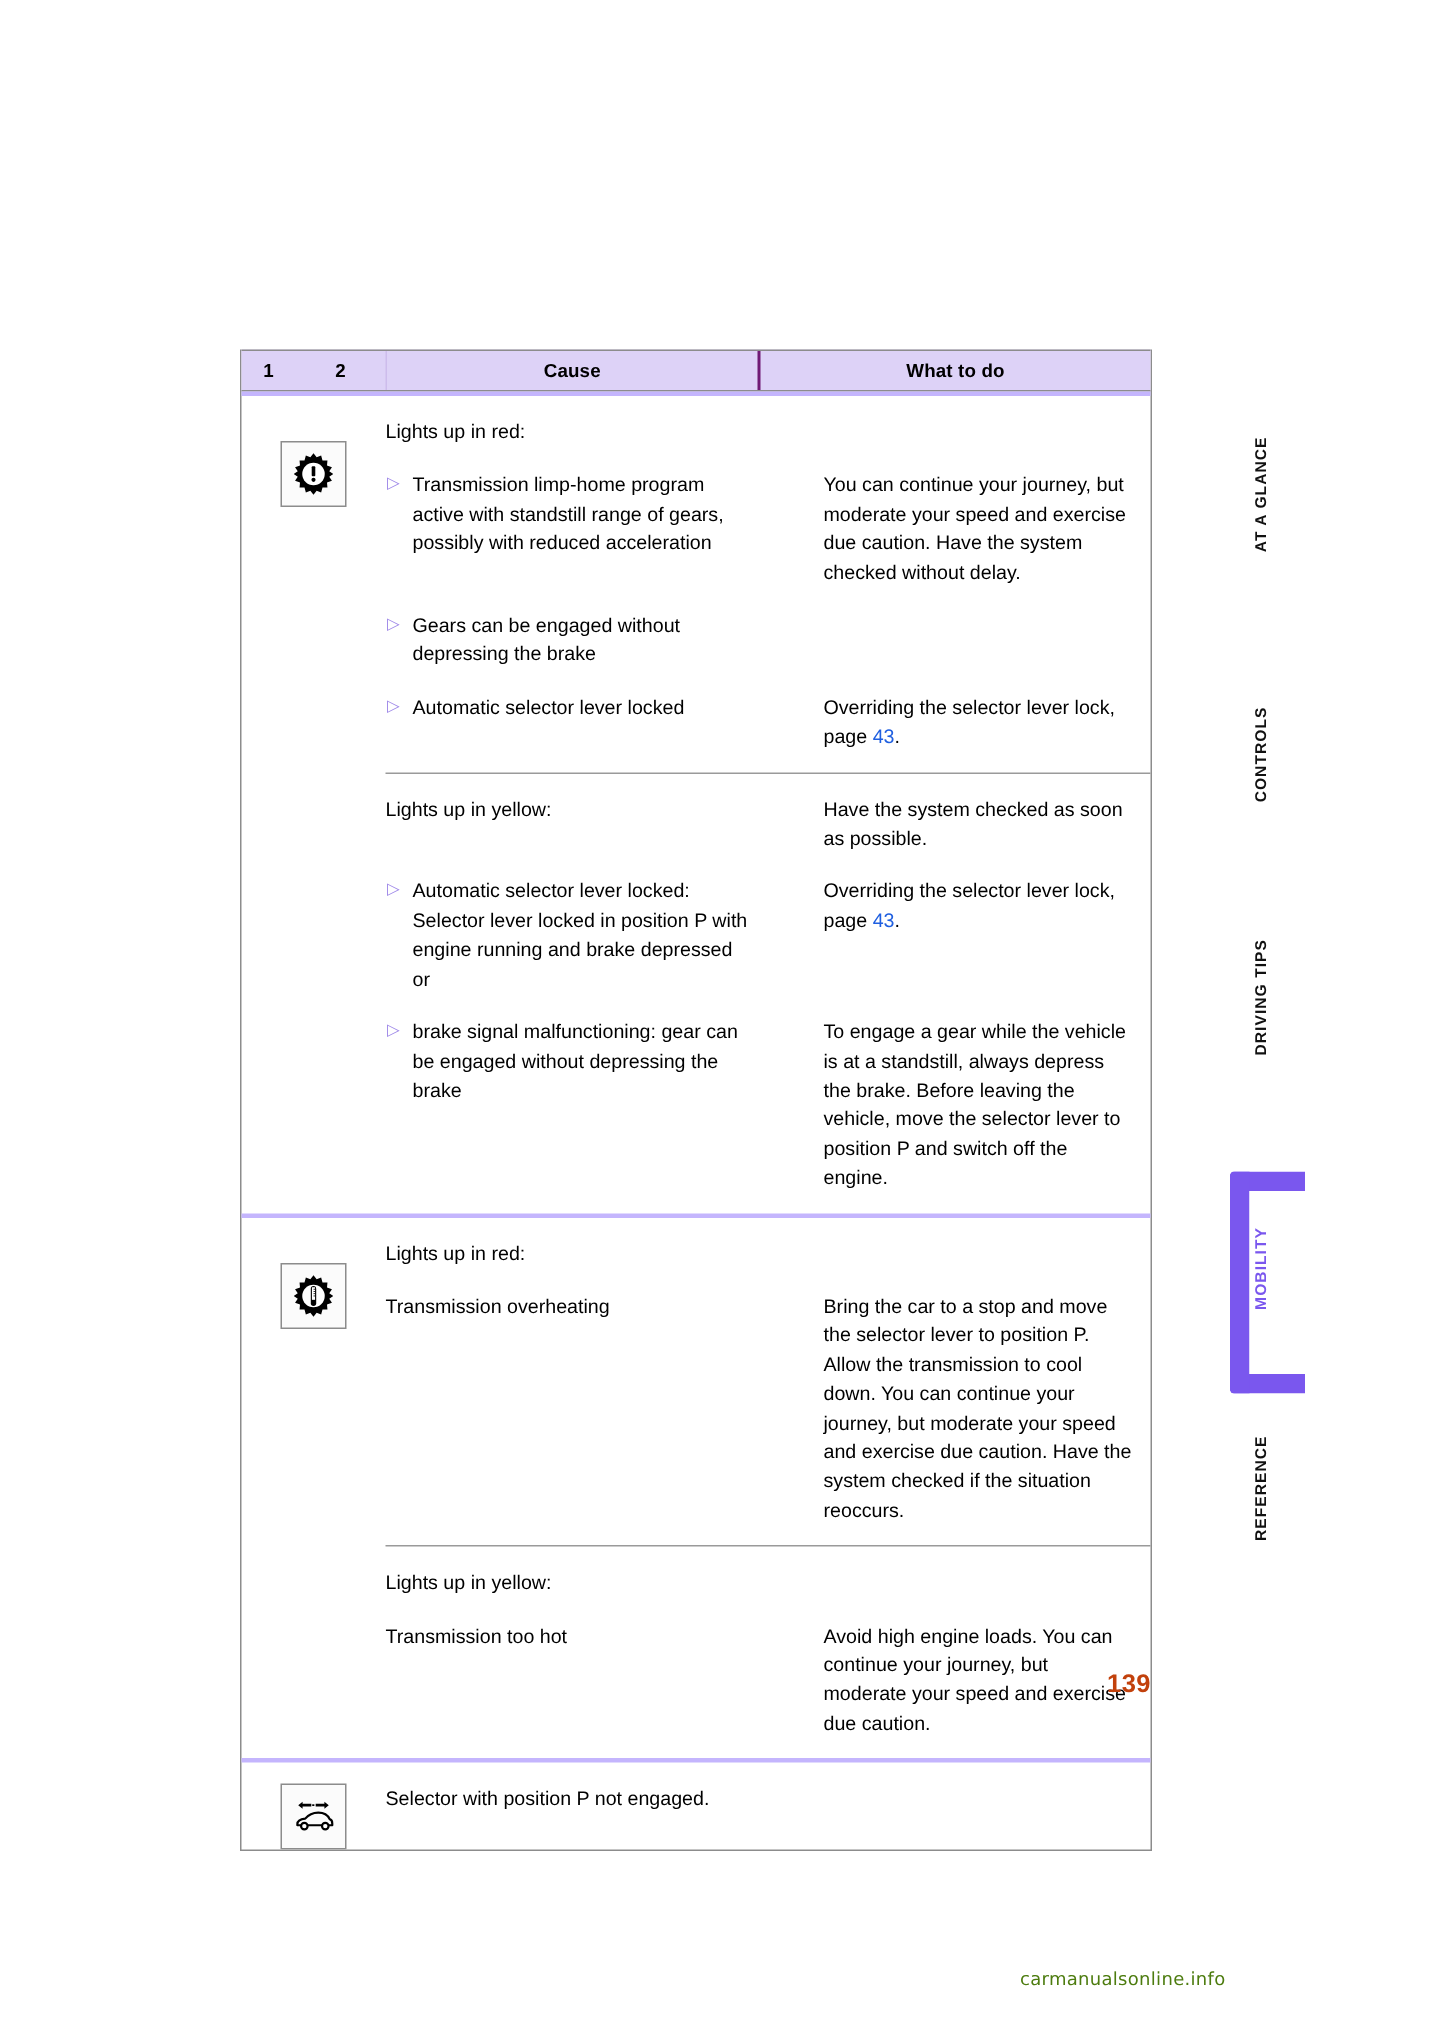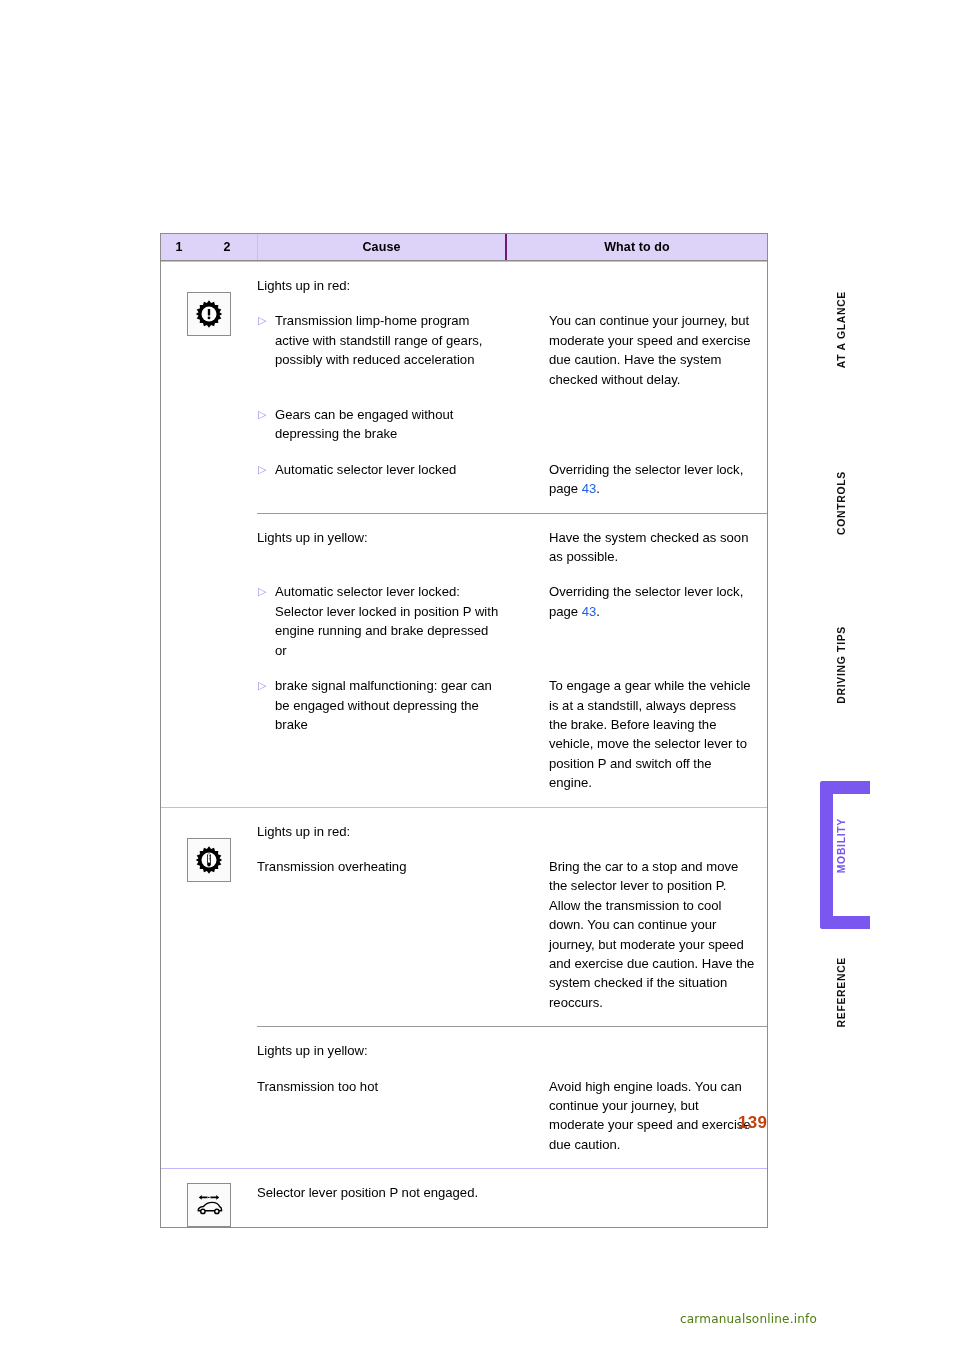--- a/index.html
+++ b/index.html
@@ -42,21 +42,21 @@
     letter-spacing: 0.1px;
   }
   .th.c1 { width: 36px; justify-content: center; }
   .th.c2 { width: 60px; justify-content: center; }
   .th.c3 { width: 248px; justify-content: center; border-left: 1px solid #cdbcec; }
   .th.c4 { flex: 1; justify-content: center; border-left: 2px solid #701a75; }
 
   
   .section {
     display: flex;
-    border-top: 1px solid #c4b5fd;
+    border-top: 3px solid #c4b5fd;
   }
   .section:first-of-type { border-top: none; }
 
   .icon-cell {
     width: 96px;
     flex: 0 0 96px;
     padding-top: 30px;
     display: flex;
     justify-content: center;
     align-items: flex-start;
@@ -362,21 +362,21 @@
             <rect x="52" y="22" width="5" height="4"></rect>
           </g>
           <path d="M18 68 C18 60 26 56 36 55 C44 45 54 41 66 41 C80 41 88 47 92 56 C96 57 98 61 98 66 L98 70 L18 70 Z" fill="none" stroke="#000" stroke-width="5" stroke-linejoin="round"></path>
           <circle cx="34" cy="72" r="7.5" fill="#fff" stroke="#000" stroke-width="5"></circle>
           <circle cx="82" cy="72" r="7.5" fill="#fff" stroke="#000" stroke-width="5"></circle>
         </svg>
       </div>
     </div>
     <div class="content-cell">
       <div class="subrow" style="padding-top:14px;padding-bottom:22px;">
-        <div class="txt">Selector lever position P not engaged.</div>
+        <div class="txt">Selector with position P not engaged.</div>
       </div>
     </div>
   </div>
 
 </div>
 
 <div class="sidenav">
 
   <div class="nav-item" style="top:58px;">
     <span class="nav-label">AT A GLANCE</span>

